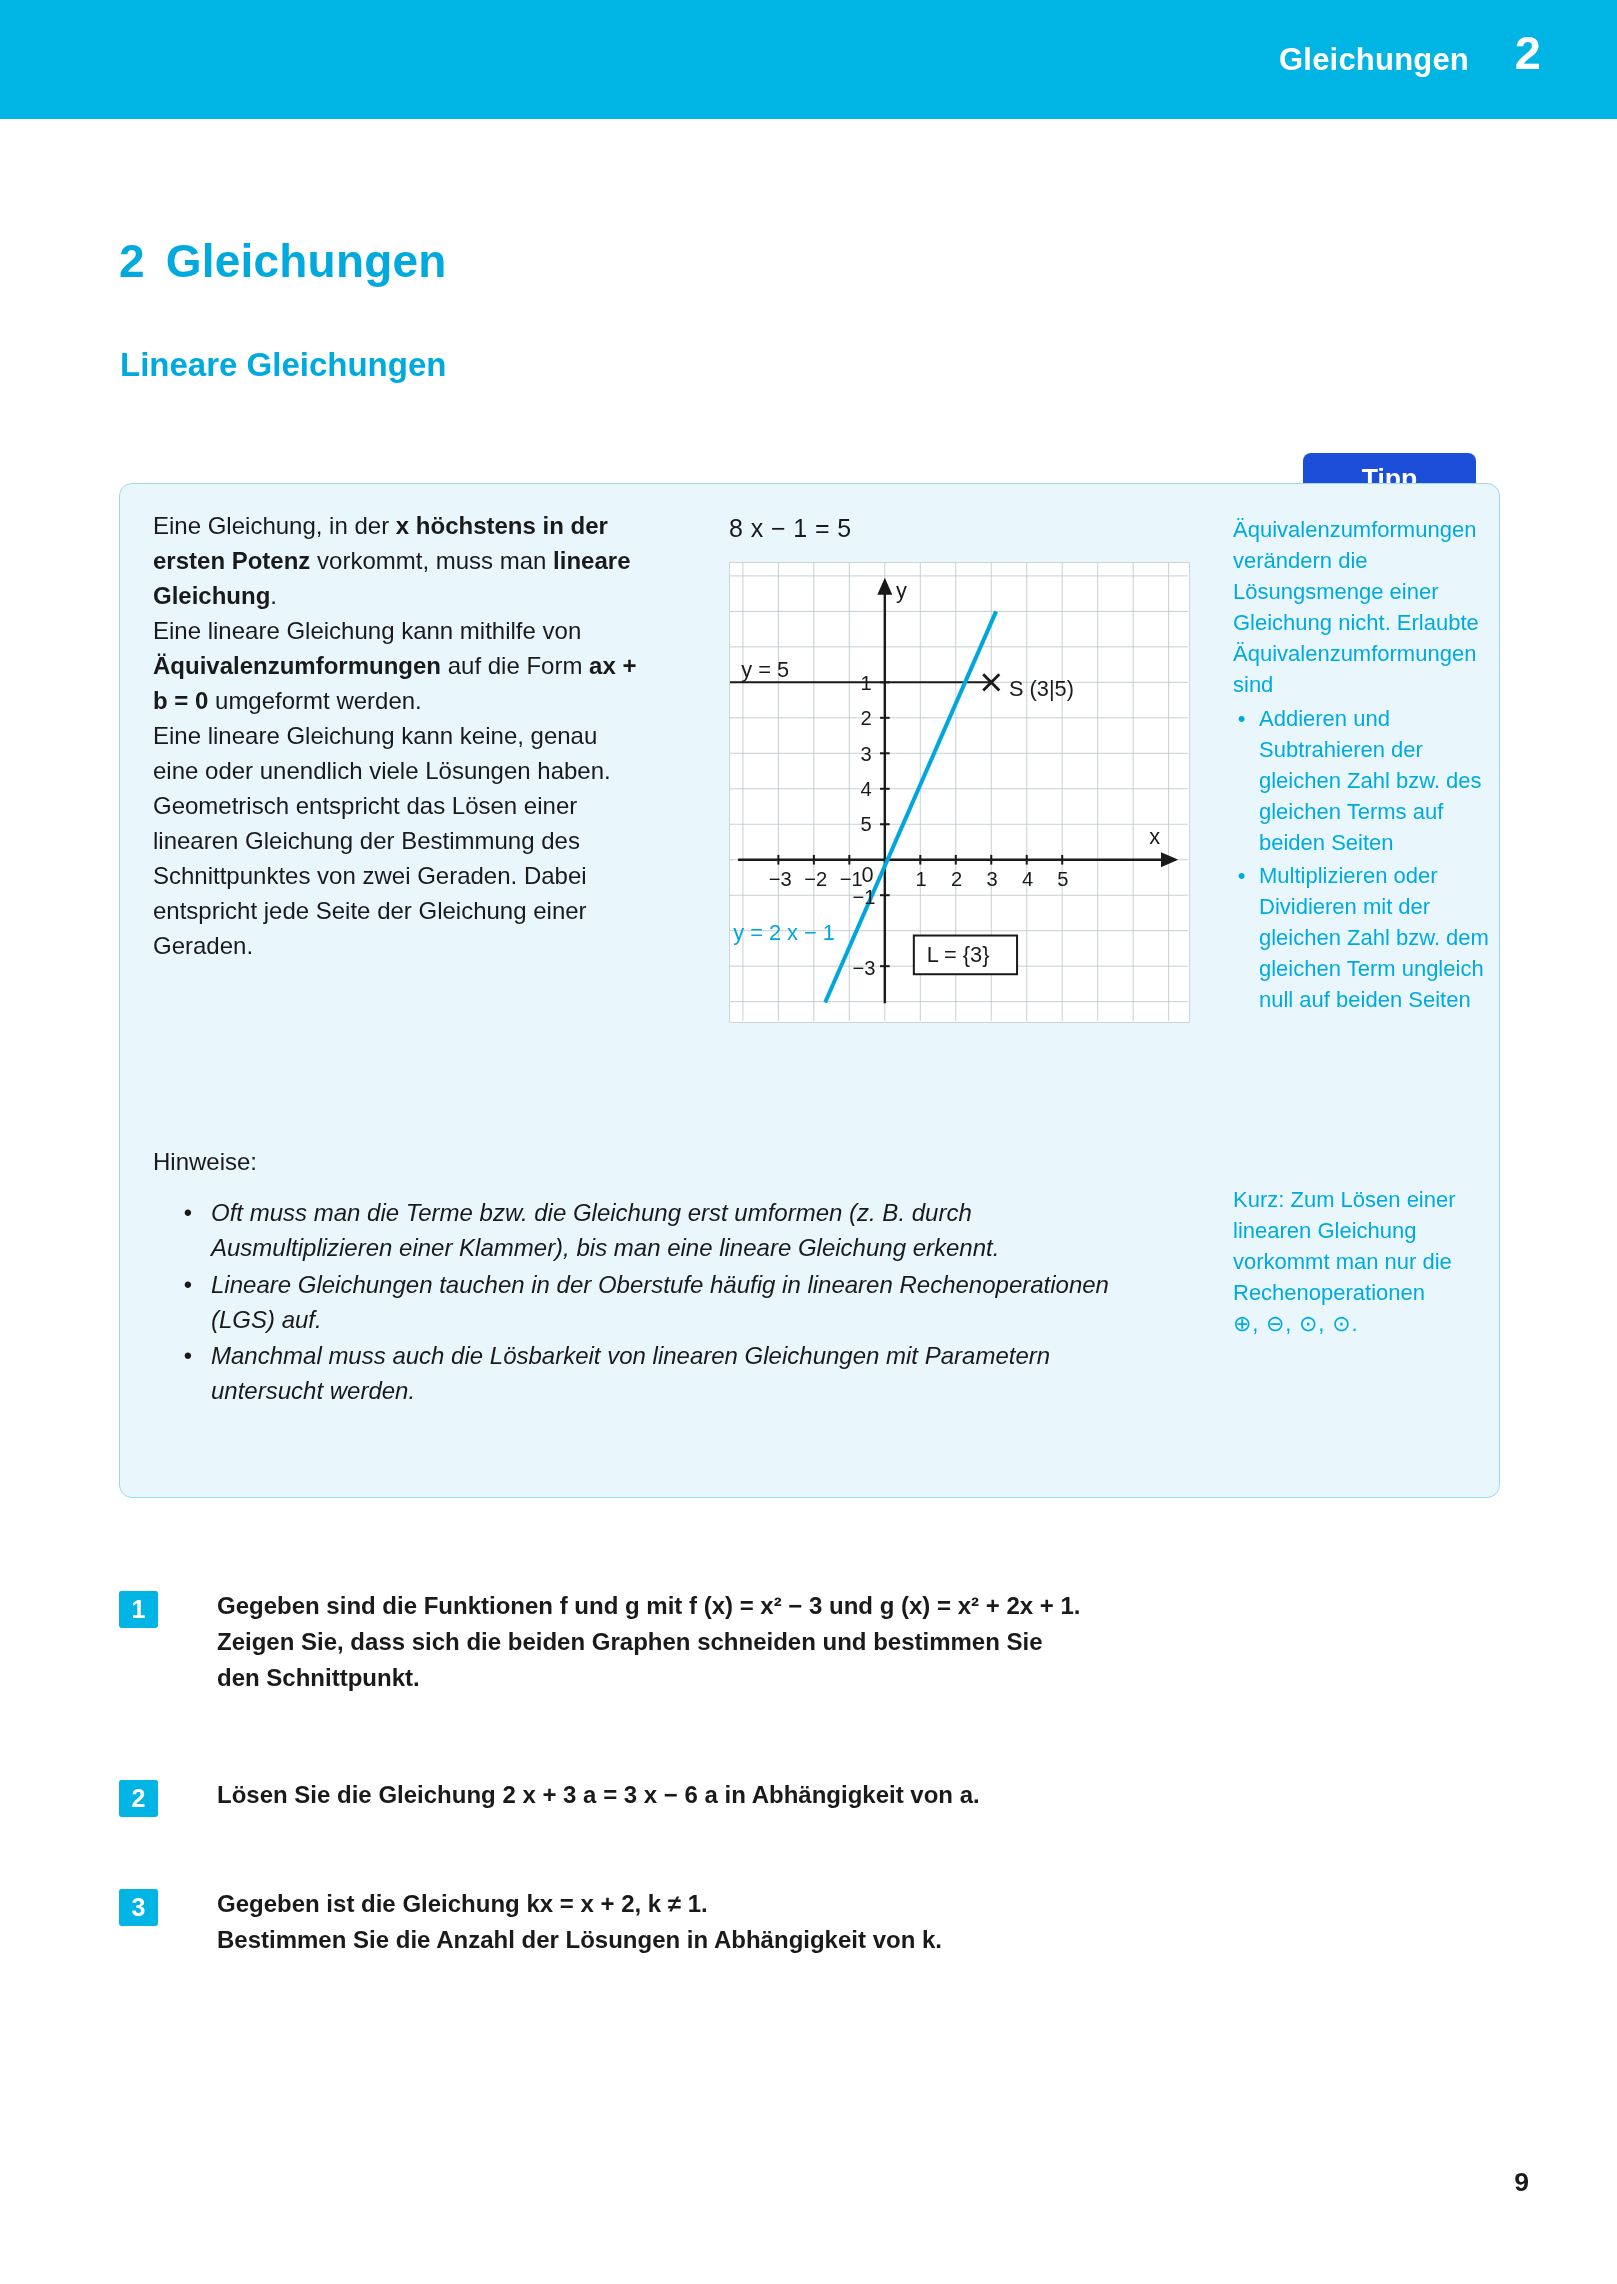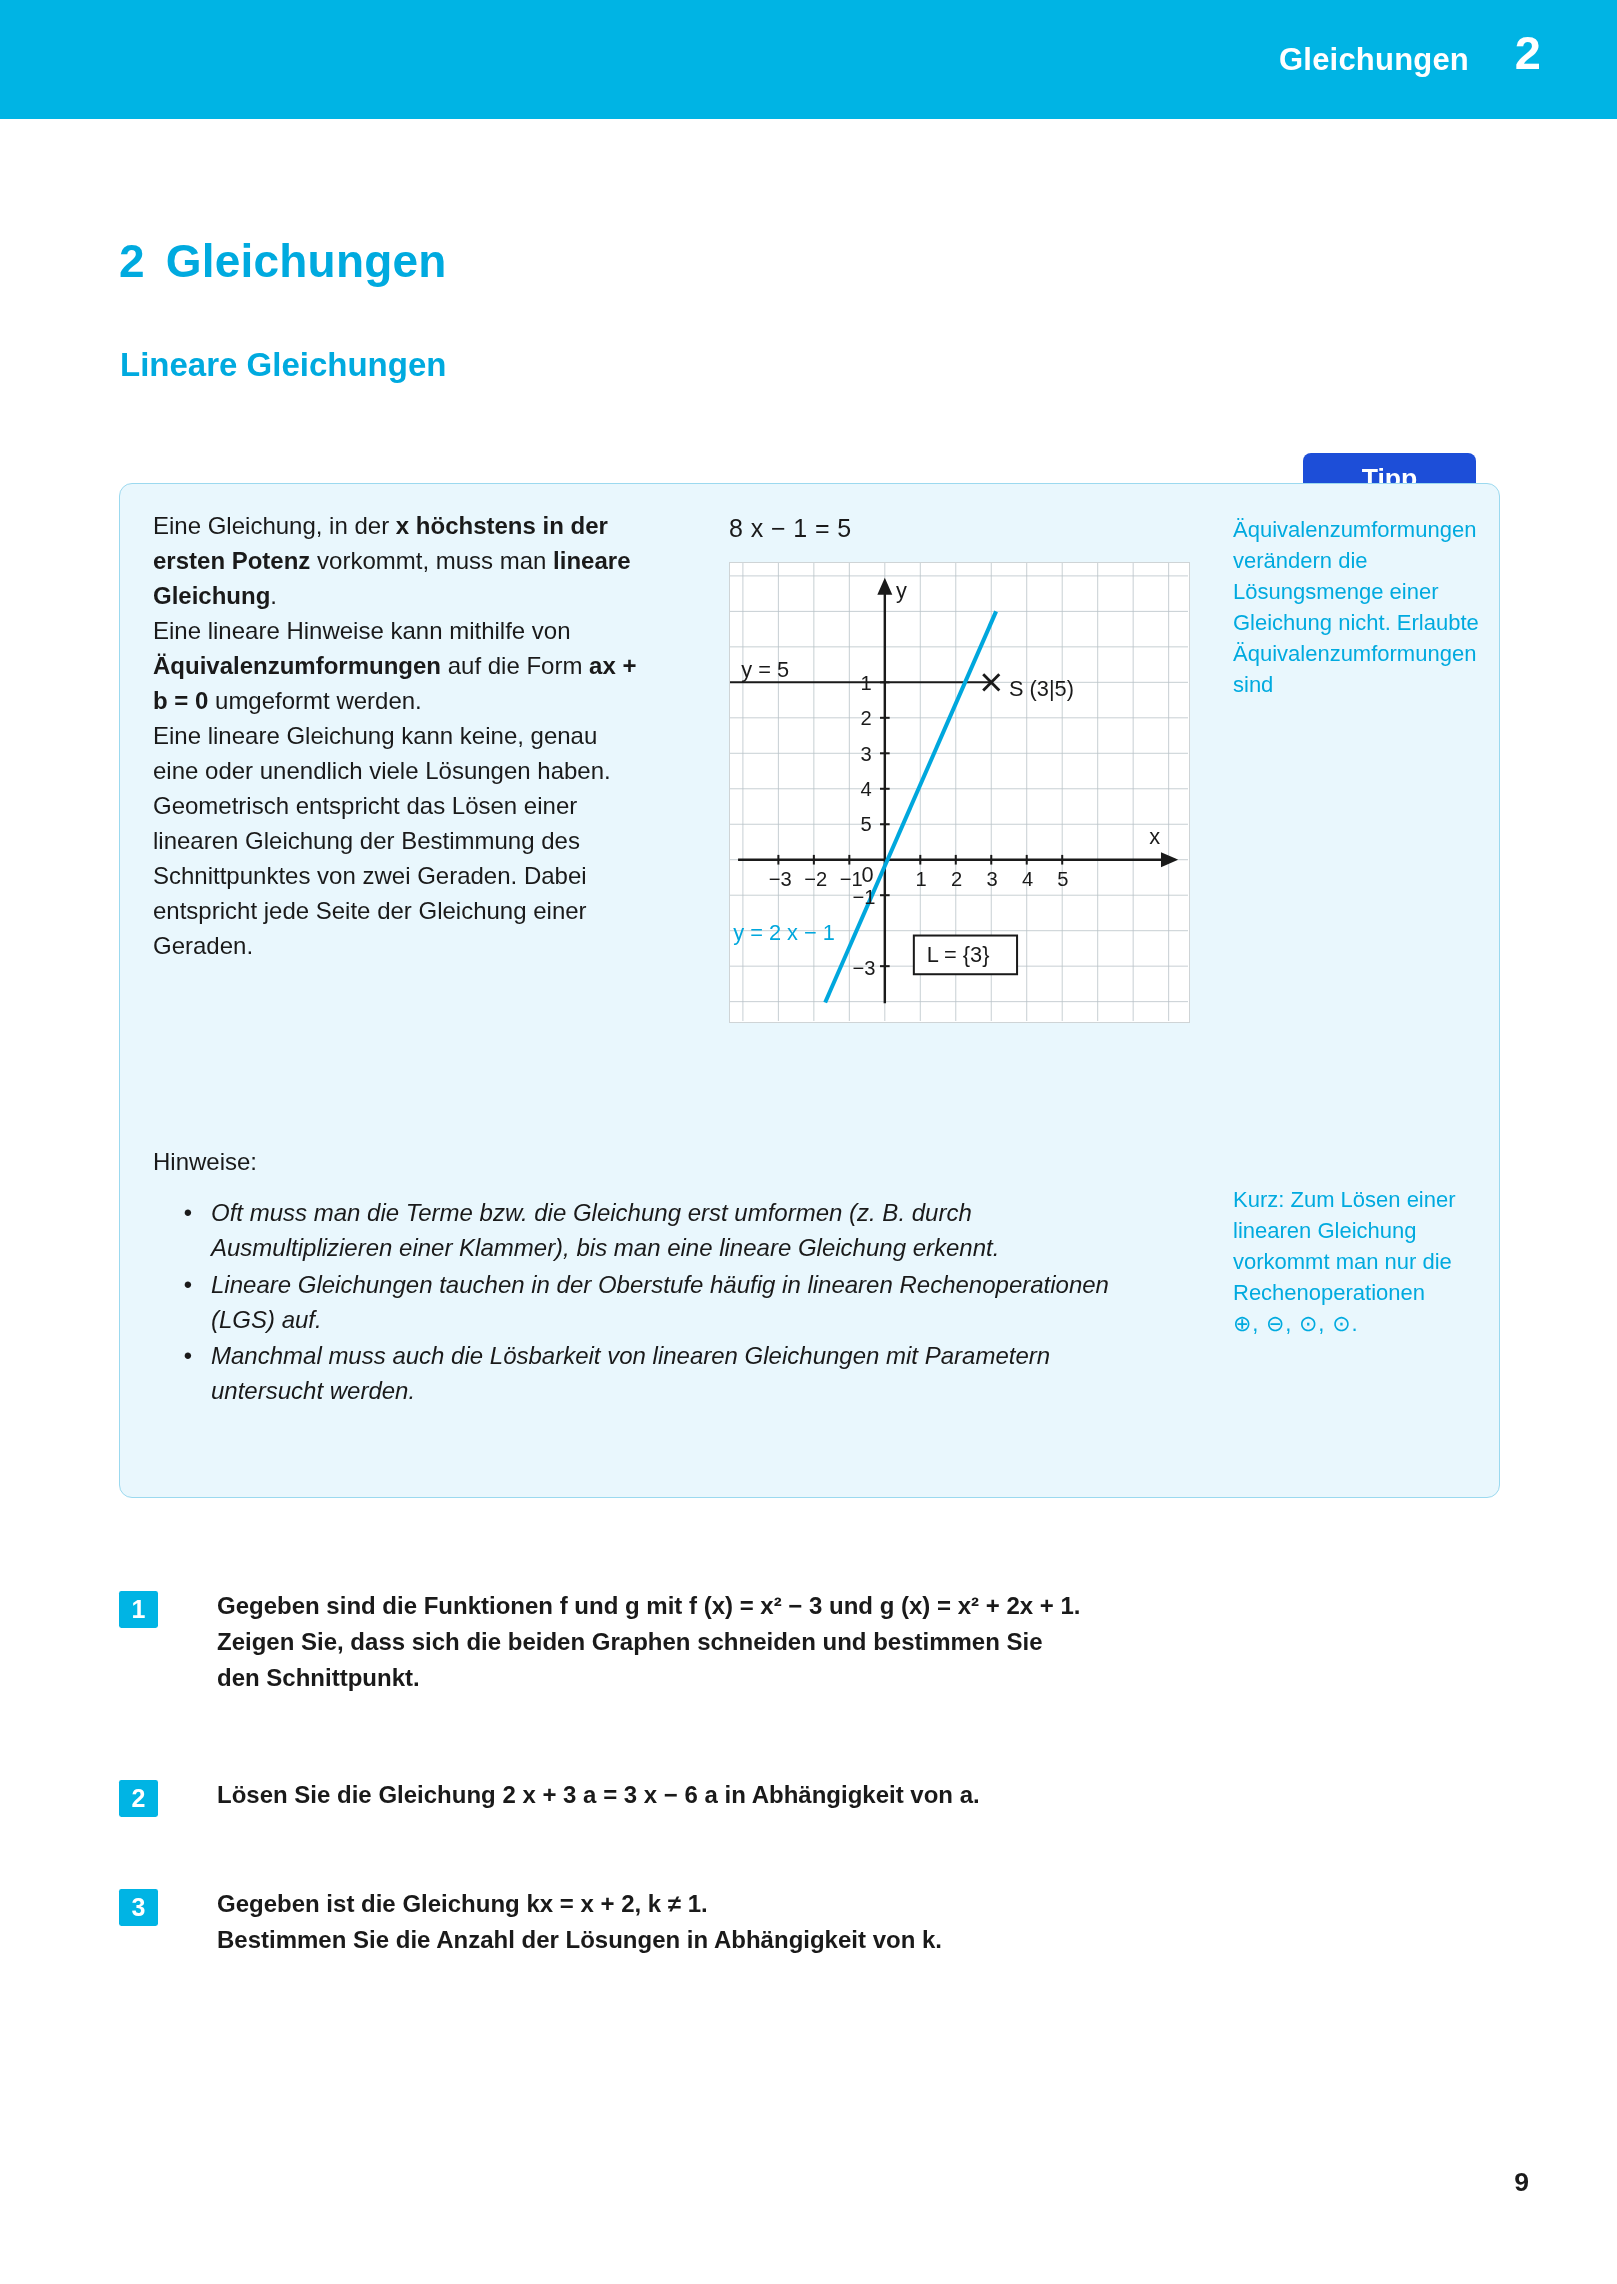--- a/index.html
+++ b/index.html
@@ -251,36 +251,40 @@
 </div>
 
 <div class="section-title">Lineare Gleichungen</div>
 
 <div class="tipp-tab">Tipp</div>
 
 <div class="info-box full"></div>
 
 <div class="body-text" id="infoBody">
     <div><span>Eine Gleichung, in der </span><b>x höchstens in der ersten Potenz</b><span> vorkommt, muss man </span><b>lineare Gleichung</b><span>.</span></div>
-    <div><span>Eine lineare Hinweise kann mithilfe von </span><b>Äquivalenzumformungen</b><span> auf die Form </span><b>ax + b = 0</b><span>  umgeformt werden.</span></div>
+    <div><span>Eine lineare Gleichung kann mithilfe von </span><b>Äquivalenzumformungen</b><span> auf die Form </span><b>ax + b = 0</b><span>  umgeformt werden.</span></div>
     <div><span>Eine lineare Gleichung kann keine, genau eine oder unendlich viele Lösungen haben.</span></div>
     <div><span>Geometrisch entspricht das Lösen einer linearen Gleichung der Bestimmung des Schnittpunktes von zwei Geraden. Dabei entspricht jede Seite der Gleichung einer Geraden.</span></div>
   </div>
 
 <div class="hinweise">
   <div class="lead">Hinweise:</div>
   <ul id="hinweiseList">
       <li>Oft muss man die Terme bzw. die Gleichung erst umformen (z. B. durch Ausmultiplizieren einer Klammer), bis man eine lineare Gleichung erkennt.</li>
       <li>Lineare Gleichungen tauchen in der Oberstufe häufig in linearen Rechenoperationen (LGS) auf.</li>
       <li>Manchmal muss auch die Lösbarkeit von linearen Gleichungen mit Parametern untersucht werden.</li>
     </ul>
 </div>
 
 <div class="tipp-col">
   <div>Äquivalenzumformungen verändern die Lösungsmenge einer Gleichung nicht. Erlaubte Äquivalenzumformungen sind</div>
+  <ul id="tippList">
+      <li>Addieren und Subtrahieren der gleichen Zahl bzw. des gleichen Terms auf beiden Seiten</li>
+      <li>Multiplizieren oder Dividieren mit der gleichen Zahl bzw. dem gleichen Term ungleich null auf beiden Seiten</li>
+    </ul>
 </div>
 
 <div class="tipp-kurz">
   <span>Kurz: Zum Lösen einer linearen Gleichung vorkommt man nur die Rechenoperationen</span>
   <div class="op-glyphs">⊕, ⊖, ⊙, ⊙.</div>
 </div>
 
 <div class="eq-label">8 x − 1 = 5</div>
 
 <div class="graph-wrap">

